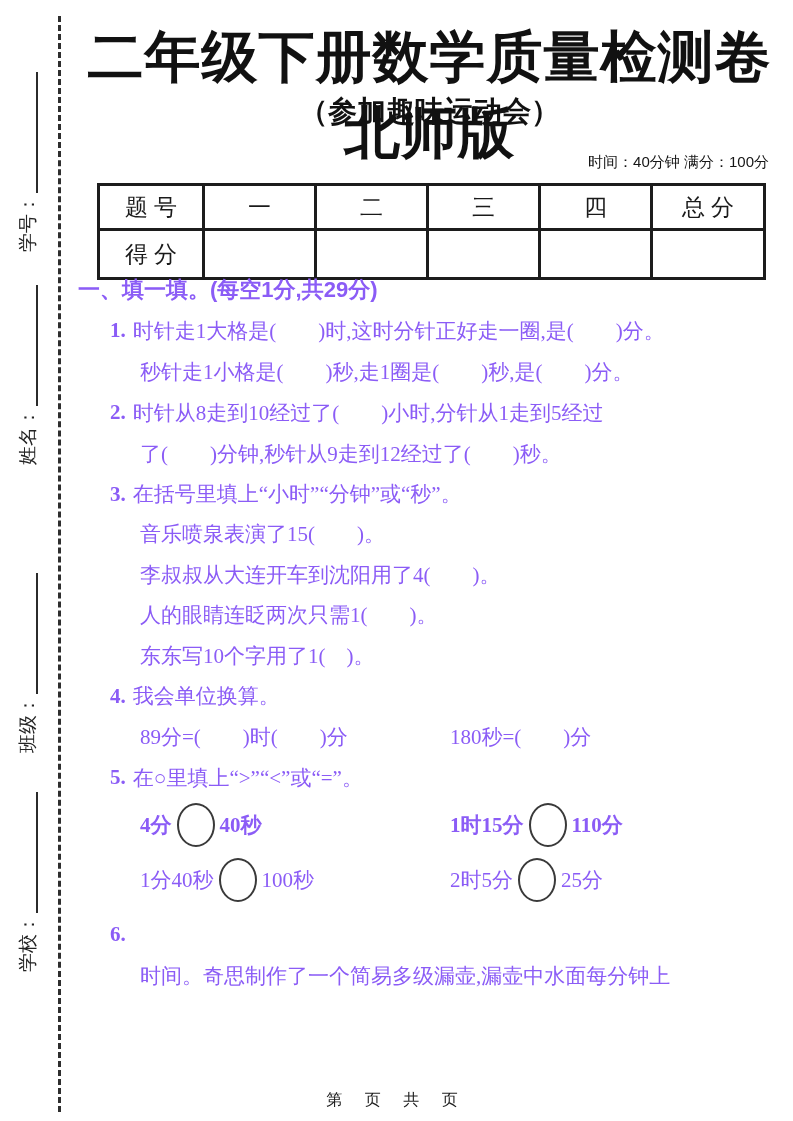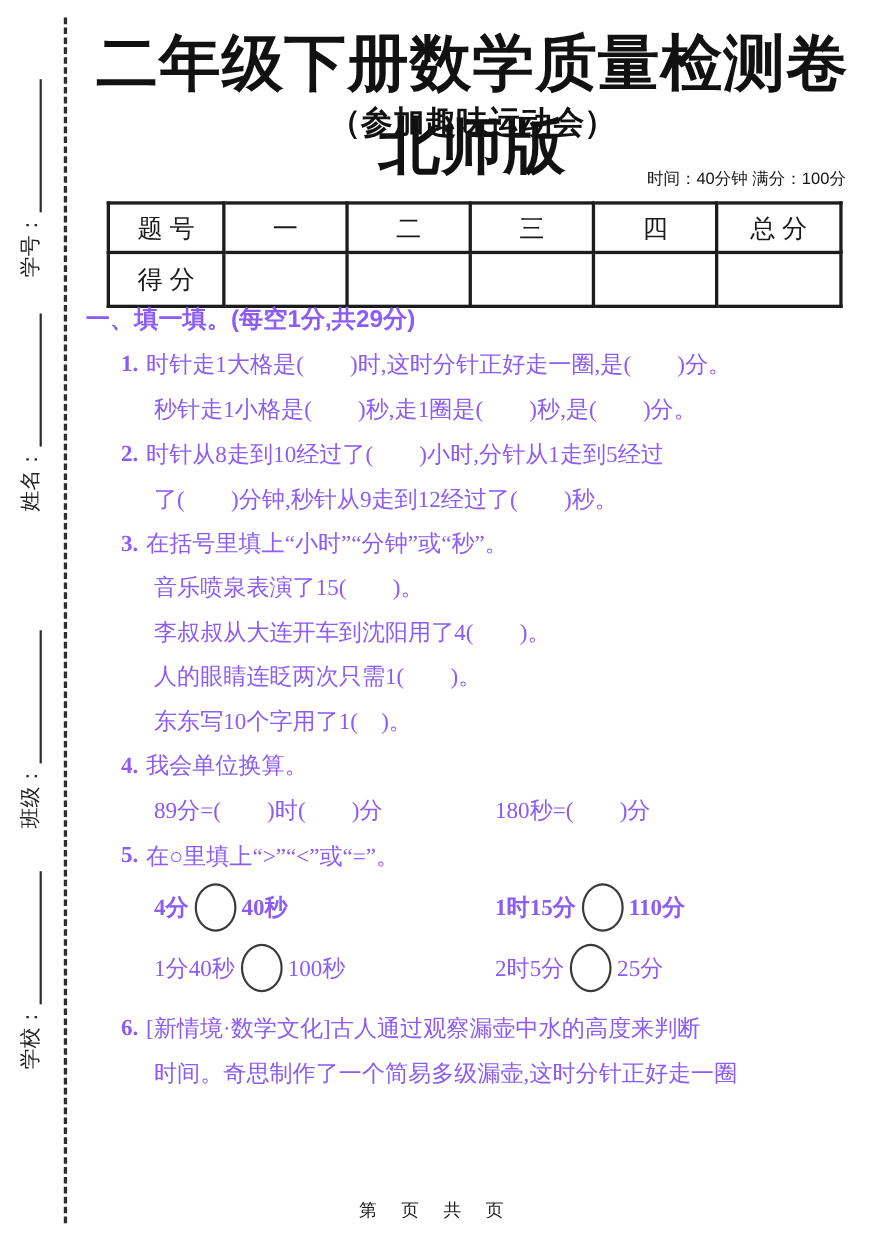--- a/index.html
+++ b/index.html
@@ -204,22 +204,21 @@
       </span>
       <span class="grp2">
         <span>2时5分</span>
         <span class="circle"></span>
         <span>25分</span>
       </span>
     </div>
 
     <div class="ln ind1 mt6">
       <span class="qnum">6.</span>
-      <span>[新情境·数学文化]古人通过观察漏壶中水的高度来判断</span>
-    </div>
-    <div class="ln ind2">
-      <span>时间。奇思制作了一个简易多级漏壶,这时分针正好走一圈</span>
+    </div>
+    <div class="ln ind2">
+      <span>时间。奇思制作了一个简易多级漏壶,漏壶中水面每分钟上</span>
     </div>
 
   </div>
 
   <div class="footer">第 页 共 页</div>
 </div>
 
 </body></html>

